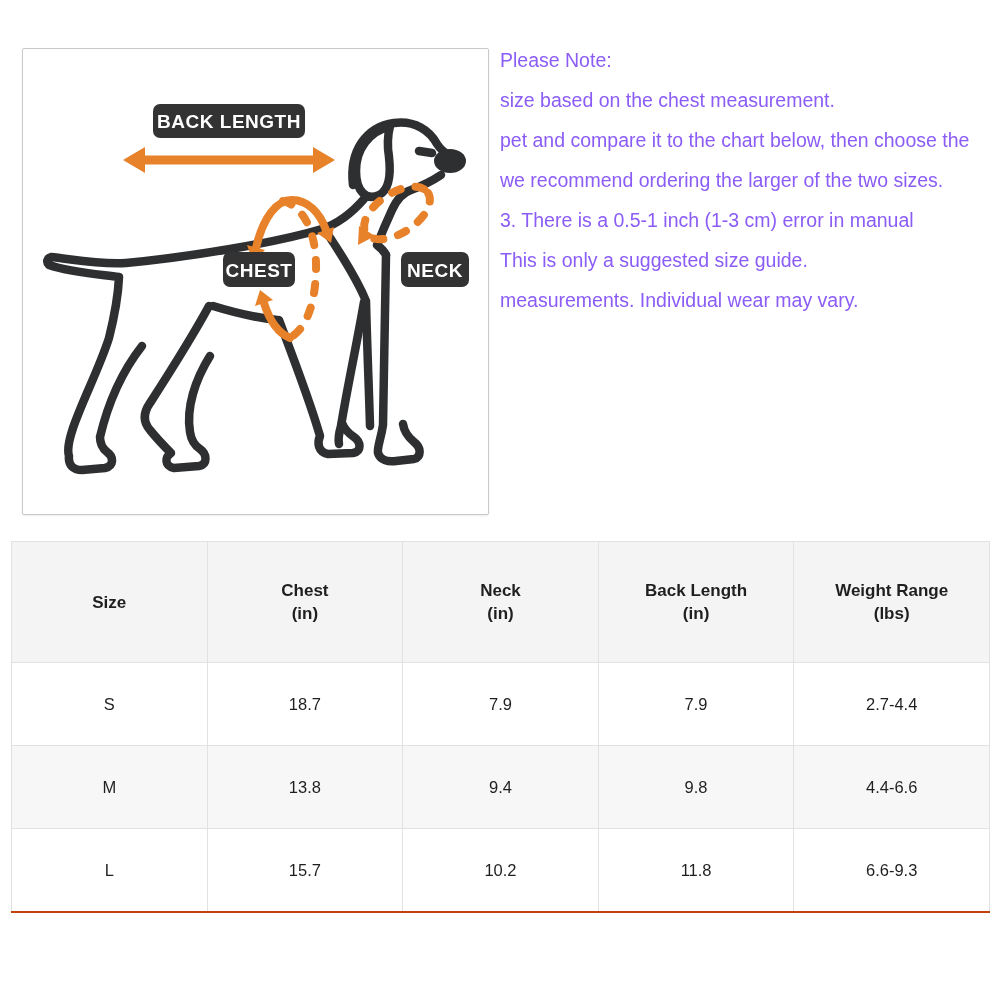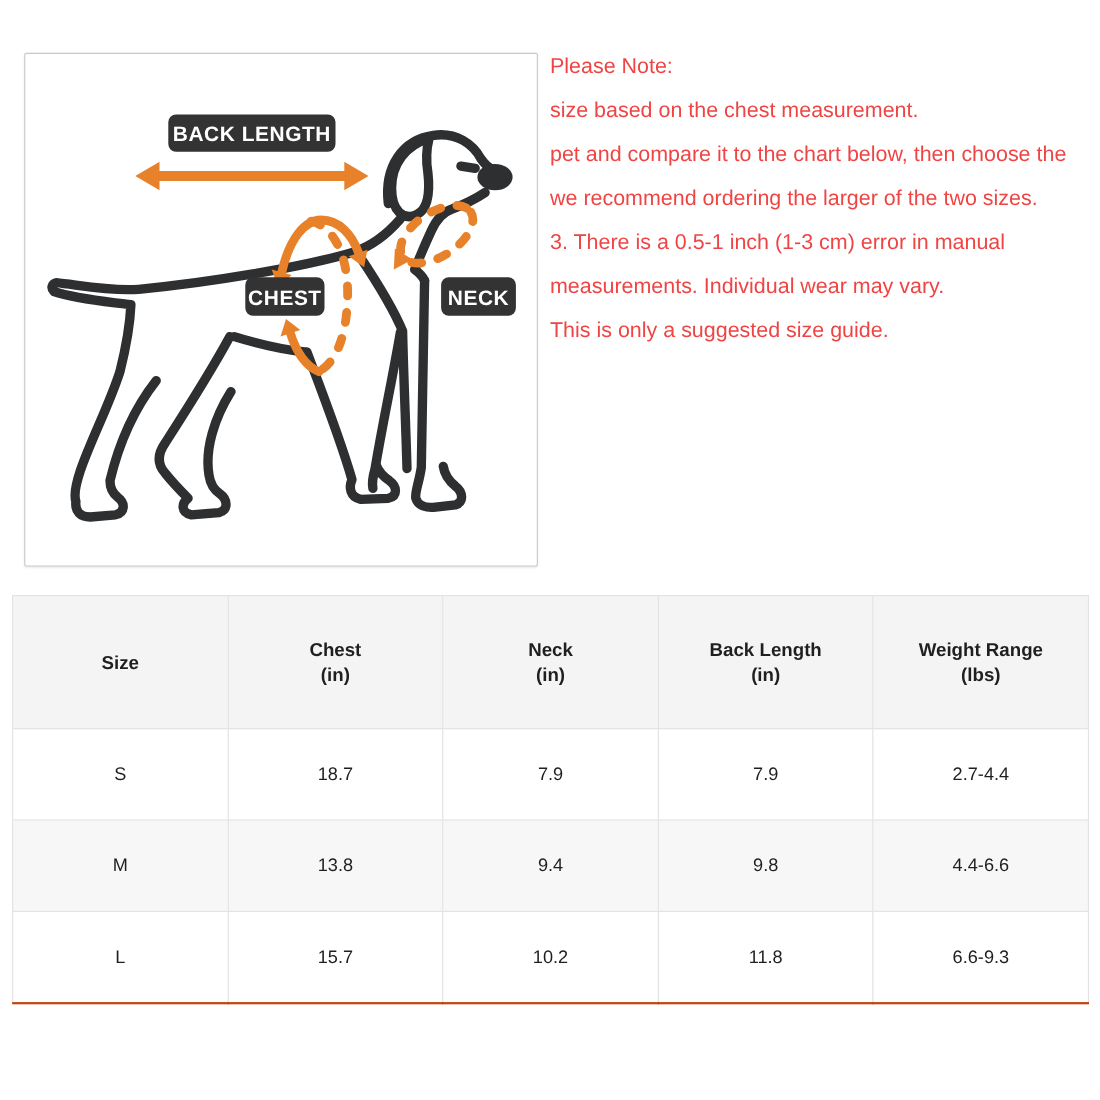--- a/index.html
+++ b/index.html
@@ -63,21 +63,21 @@
     text-anchor: middle;
   }
 
   
   .notes {
     position: absolute;
     left: 500px; top: 40px;
     width: 496px;
     font-size: 19.5px;
     line-height: 40px;
-    color: #ef4444;
+    color: #8b5cf6;
   }
   .note-line { white-space: nowrap; }
 
   
   table.size-table {
     position: absolute;
     left: 11px; top: 541px;
     width: 979px;
     border-collapse: collapse;
     table-layout: fixed;
@@ -186,22 +186,22 @@
       </g>
     </svg>
   </div>
 
   <div class="notes">
     <div class="note-line">Please Note:</div>
     <div class="note-line">size based on the chest measurement.</div>
     <div class="note-line">pet and compare it to the chart below, then choose the</div>
     <div class="note-line">we recommend ordering the larger of the two sizes.</div>
     <div class="note-line">3. There is a 0.5-1 inch (1-3 cm) error in manual</div>
+    <div class="note-line">This is only a suggested size guide.</div>
     <div class="note-line">measurements. Individual wear may vary.</div>
-    <div class="note-line">This is only a suggested size guide.</div>
   </div>
 
   <table class="size-table">
     <thead>
       <tr>
         <th>
           <div>Size</div>
           <div></div>
         </th>
         <th>

